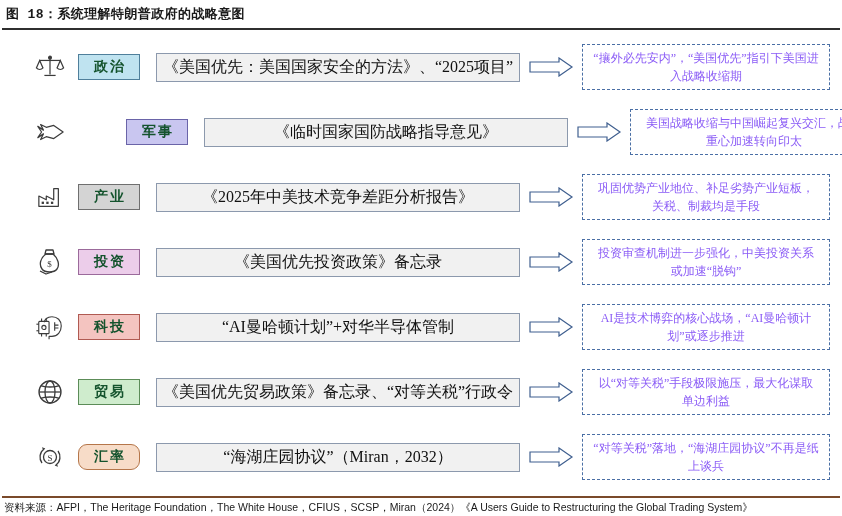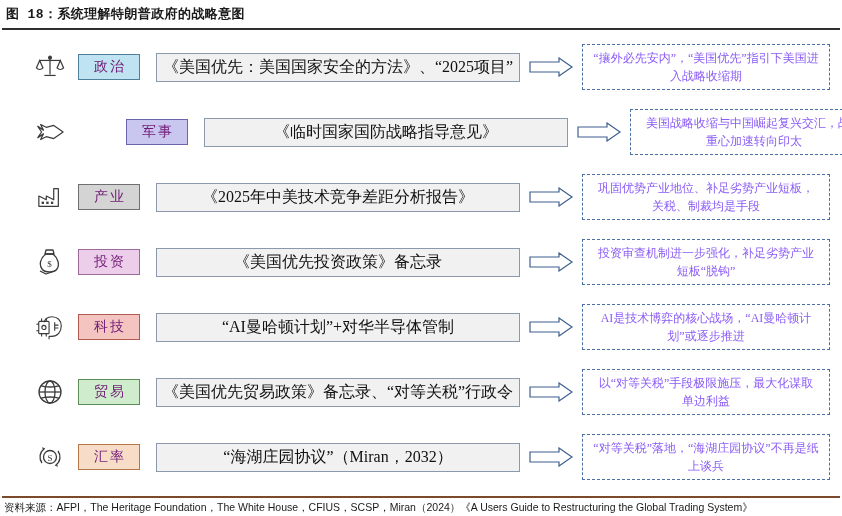--- a/index.html
+++ b/index.html
@@ -67,25 +67,25 @@
   
   .cat-chip {
     width: 62px;
     min-width: 62px;
     height: 26px;
     border: 1px solid #5b6b84;
     display: flex;
     align-items: center;
     justify-content: center;
     font-family: "Liberation Serif", "DejaVu Serif", serif;
-    font-weight: normal;
+    font-weight: bold;
     font-size: 14px;
     letter-spacing: 2px;
     text-indent: 2px;
-    color: #701a75;
+    color: #14532d;
     margin-right: 16px;
     box-sizing: border-box;
   }
 
   
   .doc-box {
     flex: 0 0 364px;
     width: 364px;
     height: 29px;
     border: 1px solid #8c99ad;
@@ -227,21 +227,21 @@
           <path d="M3 24 L9 27 L15 25"></path>
         </svg>
       </div>
       <div class="cat-chip" style="background:#eccdea;border-color:#9b6a9b;">投资</div>
       <div class="doc-box">《美国优先投资政策》备忘录</div>
       <div class="arrow-cell">
         <svg width="46" height="20" viewBox="0 0 46 20" fill="none" stroke="#3f5f8f" stroke-width="1.2">
           <path d="M2 5 H31 V1 L44 10 L31 19 V15 H2 Z"></path>
         </svg>
       </div>
-      <div class="concl-box">投资审查机制进一步强化，补足劣势产业短板“脱钩”</div>
+      <div class="concl-box">投资审查机制进一步强化，中美投资关系或加速“脱钩”</div>
     </div>
 
     <div class="row">
       <div class="icon-cell">
         <svg width="30" height="30" viewBox="0 0 32 32" fill="none" stroke="#3b3b3b" stroke-width="1.2" stroke-linejoin="round">
           <path d="M18 5 C24 5 28 9 28 15 C28 21 24 26 18 26 L15 26 L15 29"></path>
           <path d="M18 5 C13 5 10 8 10 11"></path>
           <rect x="4" y="10" width="11" height="13" rx="1"></rect>
           <line x1="7" y1="10" x2="7" y2="7"></line>
           <line x1="12" y1="10" x2="12" y2="7"></line>
@@ -287,21 +287,21 @@
       <div class="icon-cell">
         <svg width="28" height="28" viewBox="0 0 28 28" fill="none" stroke="#3b3b3b" stroke-width="1.3" stroke-linejoin="round">
           <circle cx="14" cy="14" r="6.5"></circle>
           <text x="14" y="17.5" font-size="9" fill="#3b3b3b" stroke="none" text-anchor="middle" font-family="Liberation Serif, serif">S</text>
           <path d="M22 8 A10 10 0 0 1 20 22"></path>
           <path d="M6 20 A10 10 0 0 1 8 6"></path>
           <path d="M19 22.5 L20.5 22 L21.5 23.5"></path>
           <path d="M9 5.5 L7.5 6 L6.5 4.5"></path>
         </svg>
       </div>
-      <div class="cat-chip" style="background:#f7dcc8;border-color:#b5764a;">汇率</div>
+      <div class="cat-chip" style="background:#f7dcc8;border-color:#b5764a;border-radius:9px;">汇率</div>
       <div class="doc-box">“海湖庄园协议”（Miran，2032）</div>
       <div class="arrow-cell">
         <svg width="46" height="20" viewBox="0 0 46 20" fill="none" stroke="#3f5f8f" stroke-width="1.2">
           <path d="M2 5 H31 V1 L44 10 L31 19 V15 H2 Z"></path>
         </svg>
       </div>
       <div class="concl-box">“对等关税”落地，“海湖庄园协议”不再是纸上谈兵</div>
     </div>
 
   </div>

